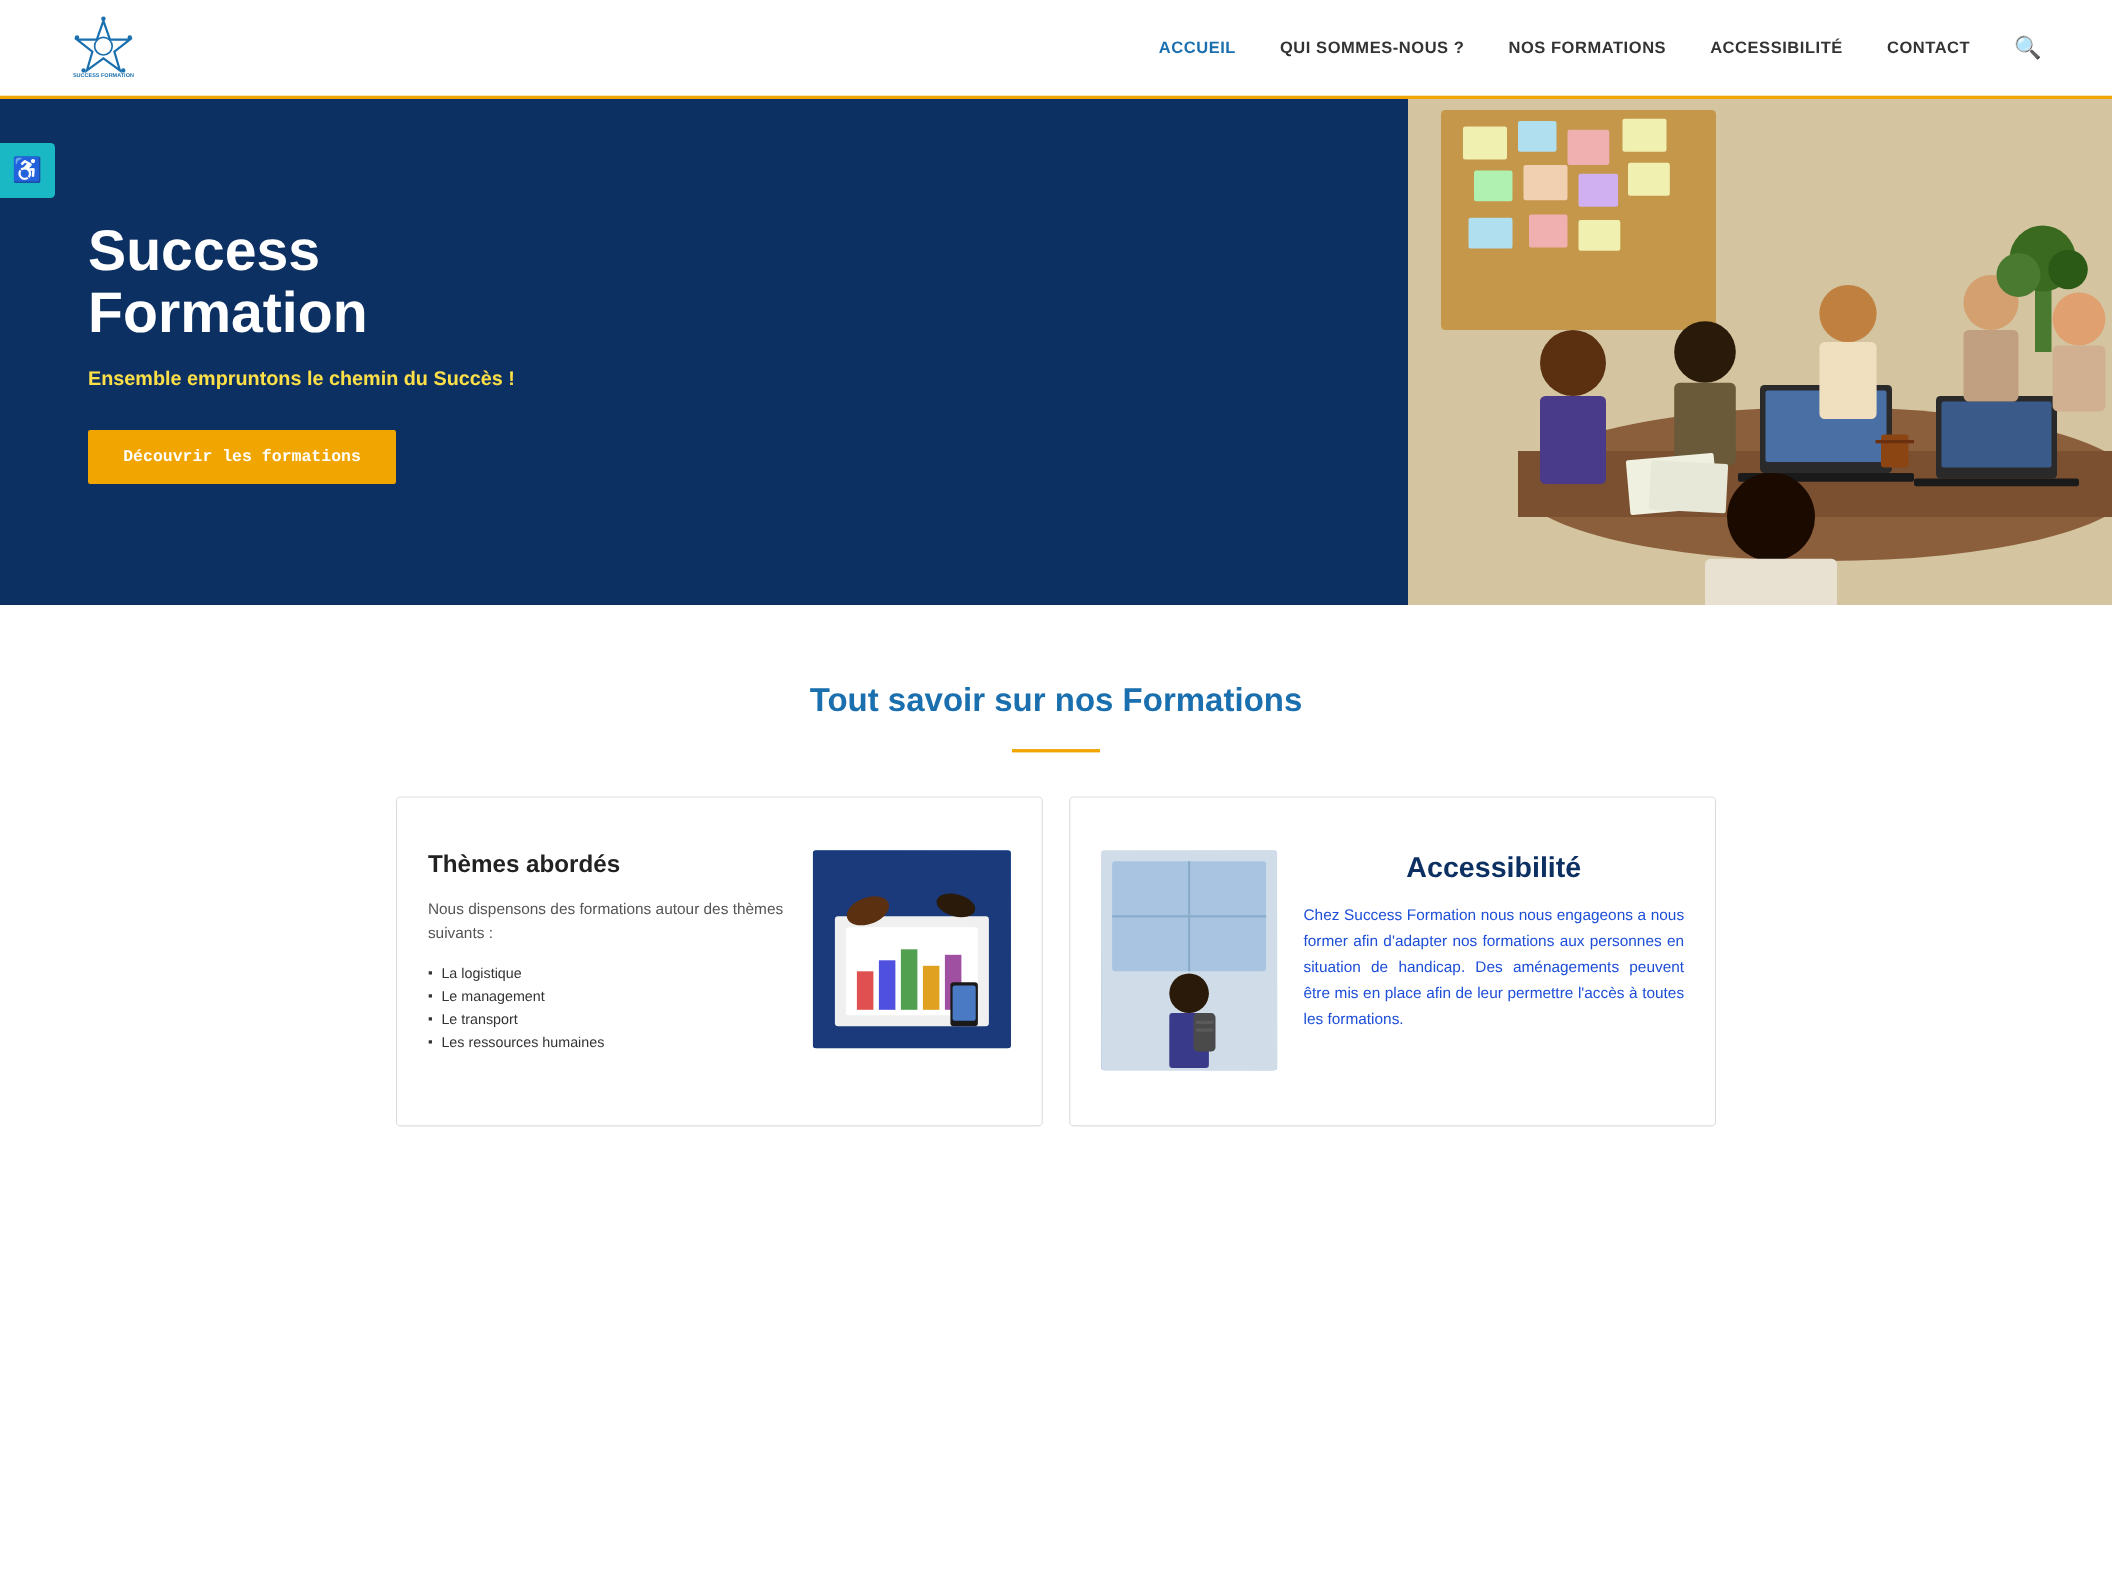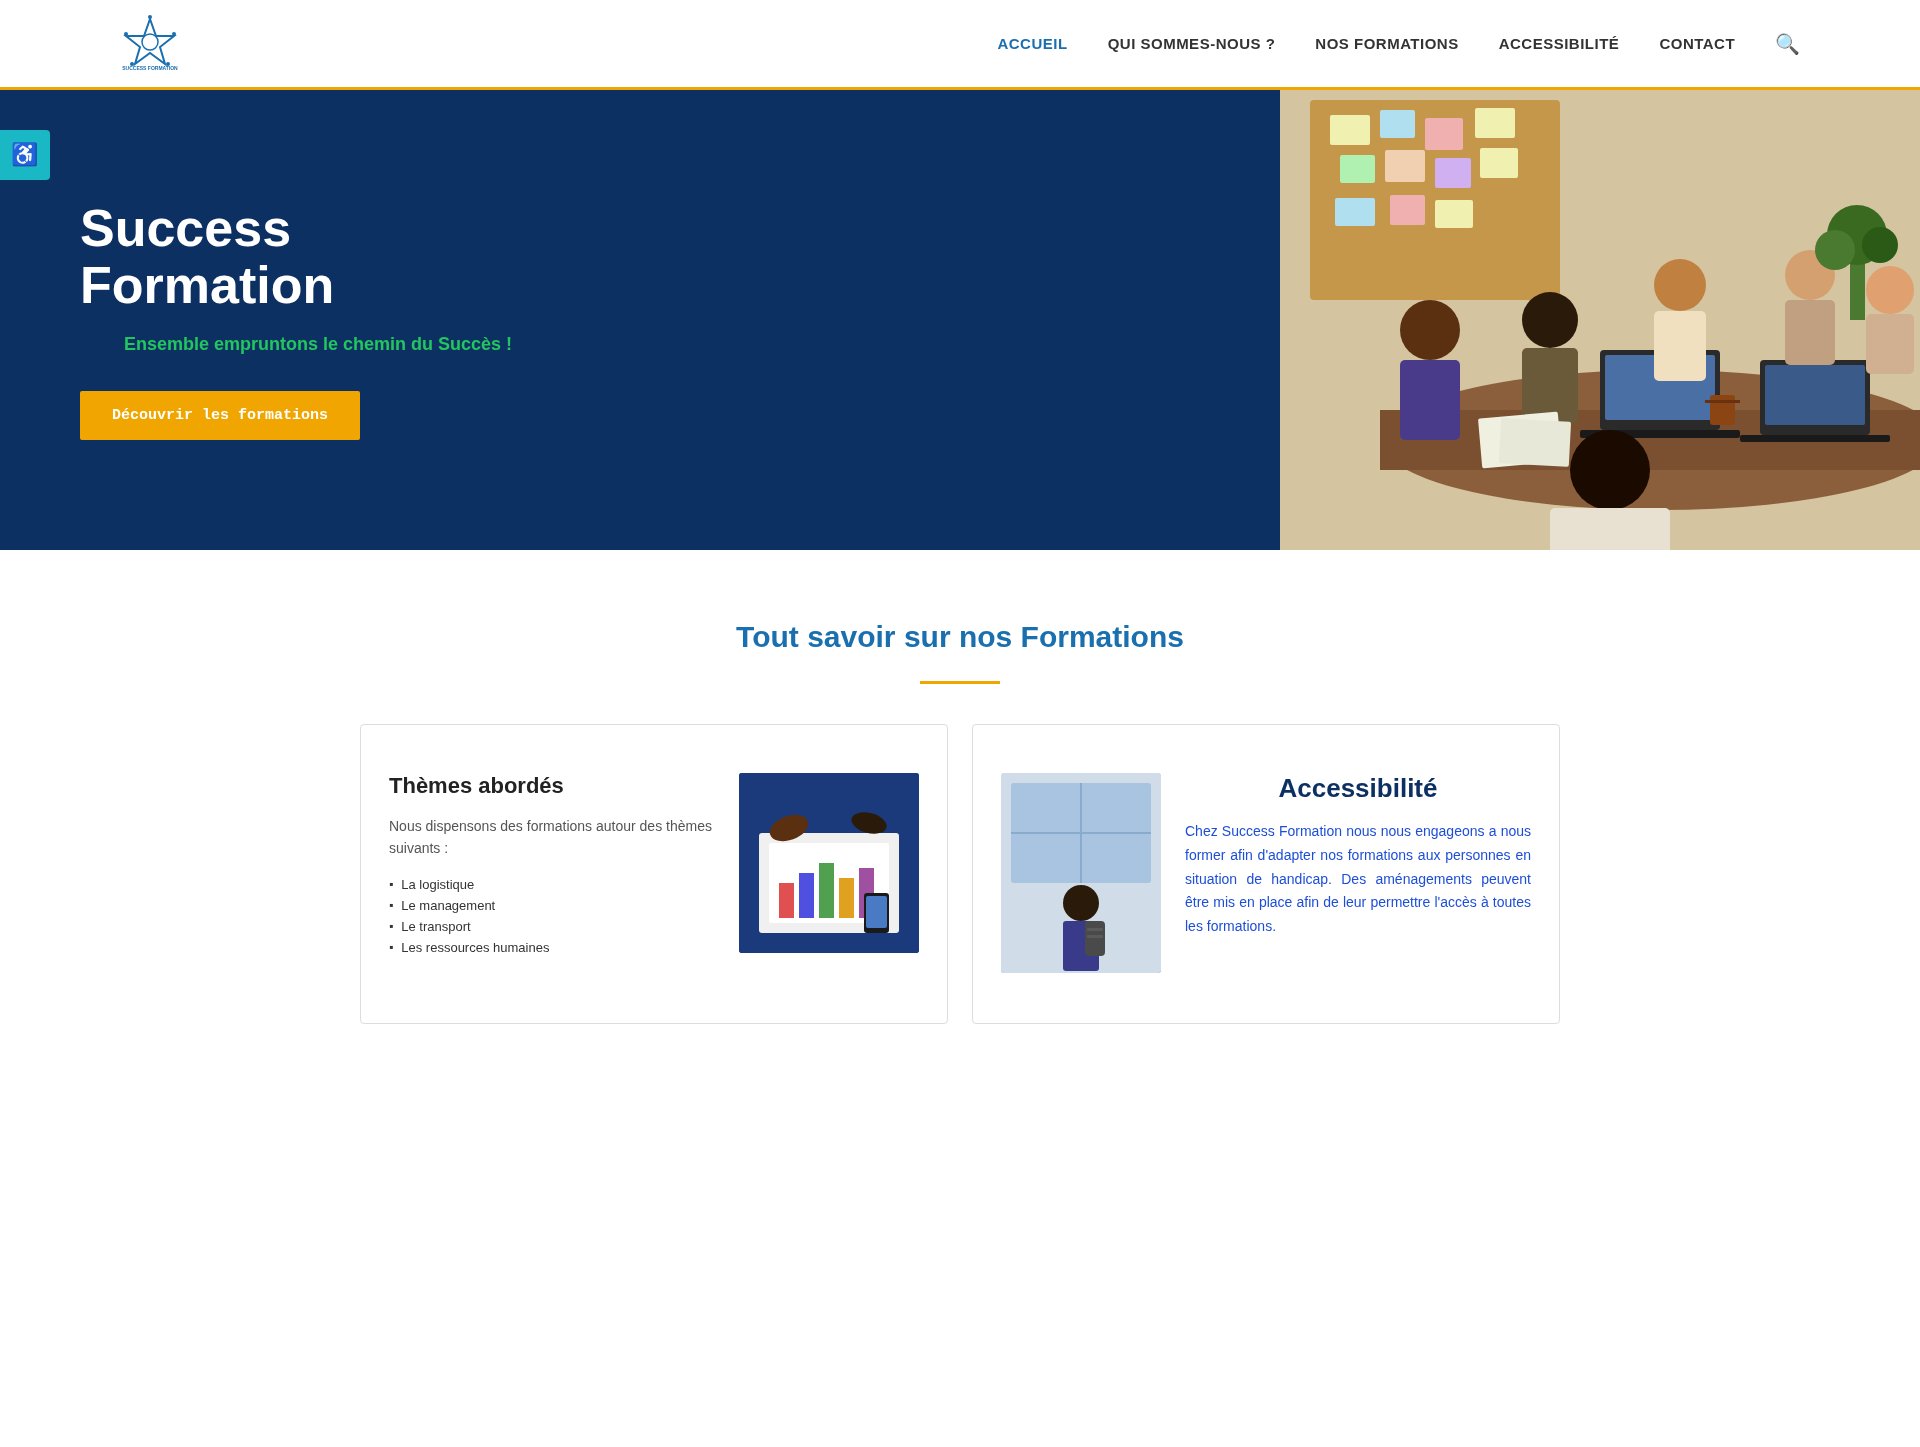--- a/index.html
+++ b/index.html
@@ -3,21 +3,21 @@
   <meta charset="utf-8">
   <style>
     * { margin: 0; padding: 0; box-sizing: border-box; }
     body { font-family: 'Segoe UI', Arial, sans-serif; background: #fff; color: #333; }
 
     
     .header {
       display: flex;
       align-items: center;
       justify-content: space-between;
-      padding: 0 120px;
+      padding: 0 64px;
       height: 90px;
       background: #fff;
       border-bottom: 3px solid #f0a500;
       position: relative;
       z-index: 10;
     }
     .logo-area {
       display: flex;
       align-items: center;
       gap: 10px;
@@ -66,24 +66,23 @@
     }
     .hero-title {
       font-size: 52px;
       font-weight: 800;
       color: #fff;
       margin-bottom: 20px;
       line-height: 1.1;
     }
     .hero-subtitle {
       font-size: 18px;
-      color: #22c55e;
+      color: #fde047;
       font-weight: 600;
       margin-bottom: 36px;
-      margin-left: 44px;
     }
     .hero-btn {
       background: #f0a500;
       color: #fff;
       border: none;
       padding: 16px 32px;
       font-size: 15px;
       font-weight: 600;
       cursor: pointer;
       border-radius: 2px;

